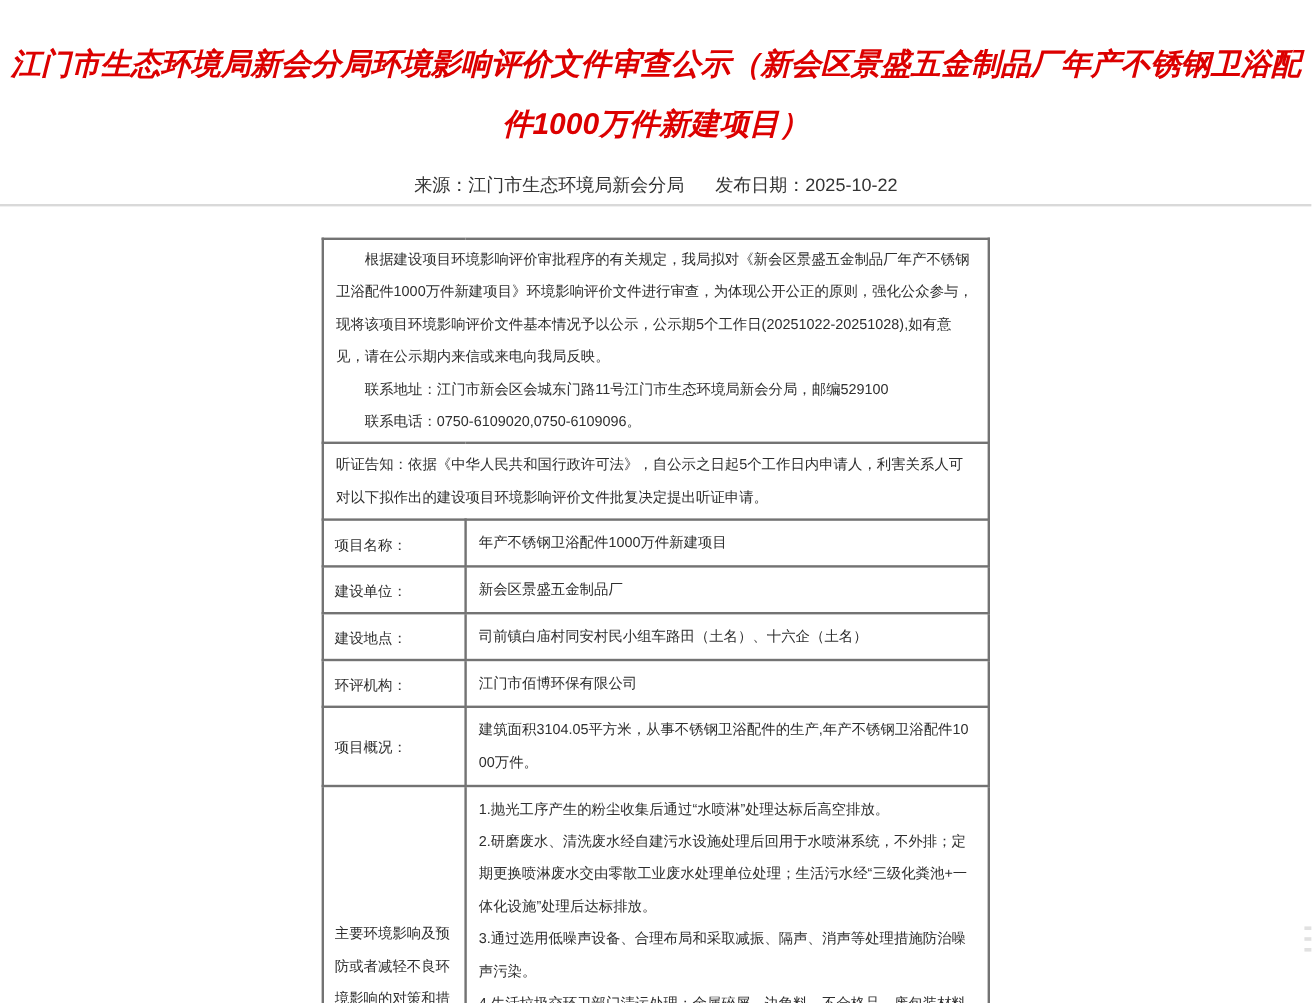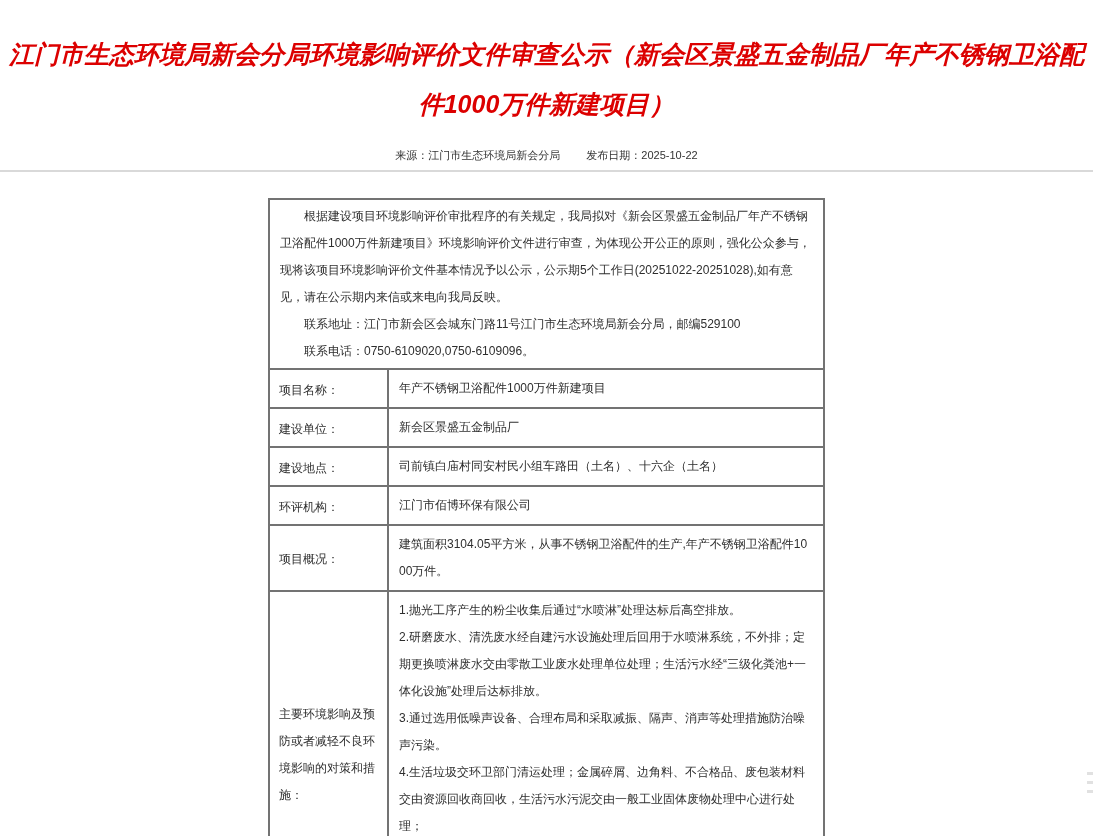--- a/index.html
+++ b/index.html
@@ -19,21 +19,21 @@
     font-size: 25px;
     font-weight: bold;
     line-height: 50px;
     color: #dc0000;
     letter-spacing: 0;
     font-style: italic;
   }
   .meta-line {
     margin-top: 7px;
     text-align: center;
-    font-size: 11px;
+    font-size: 15px;
     color: #333333;
     line-height: 18px;
   }
   .meta-line .gap { display: inline-block; width: 26px; }
   .header-divider {
     margin-top: 6px;
     width: 100%;
     height: 0;
     border-bottom: 2px solid #d9d9d9;
   }
@@ -97,20 +97,25 @@
 
   <tbody>
       <tr>
     <td class="intro-cell" colspan="2">
       <p>根据建设项目环境影响评价审批程序的有关规定，我局拟对《新会区景盛五金制品厂年产不锈钢卫浴配件1000万件新建项目》环境影响评价文件进行审查，为体现公开公正的原则，强化公众参与，现将该项目环境影响评价文件基本情况予以公示，公示期5个工作日(20251022-20251028),如有意见，请在公示期内来信或来电向我局反映。</p>
       <p>联系地址：江门市新会区会城东门路11号江门市生态环境局新会分局，邮编529100</p>
       <p>联系电话：0750-6109020,0750-6109096。</p>
     </td>
   </tr>
 
+  <tr>
+    <td class="hearing-cell" colspan="2">
+      <p>听证告知：依据《中华人民共和国行政许可法》，自公示之日起5个工作日内申请人，利害关系人可对以下拟作出的建设项目环境影响评价文件批复决定提出听证申请。</p>
+    </td>
+  </tr>
 
   <tr>
     <td class="label-cell">项目名称：</td>
     <td class="value-cell">年产不锈钢卫浴配件1000万件新建项目</td>
   </tr>
 
   <tr>
     <td class="label-cell">建设单位：</td>
     <td class="value-cell">新会区景盛五金制品厂</td>
   </tr>

